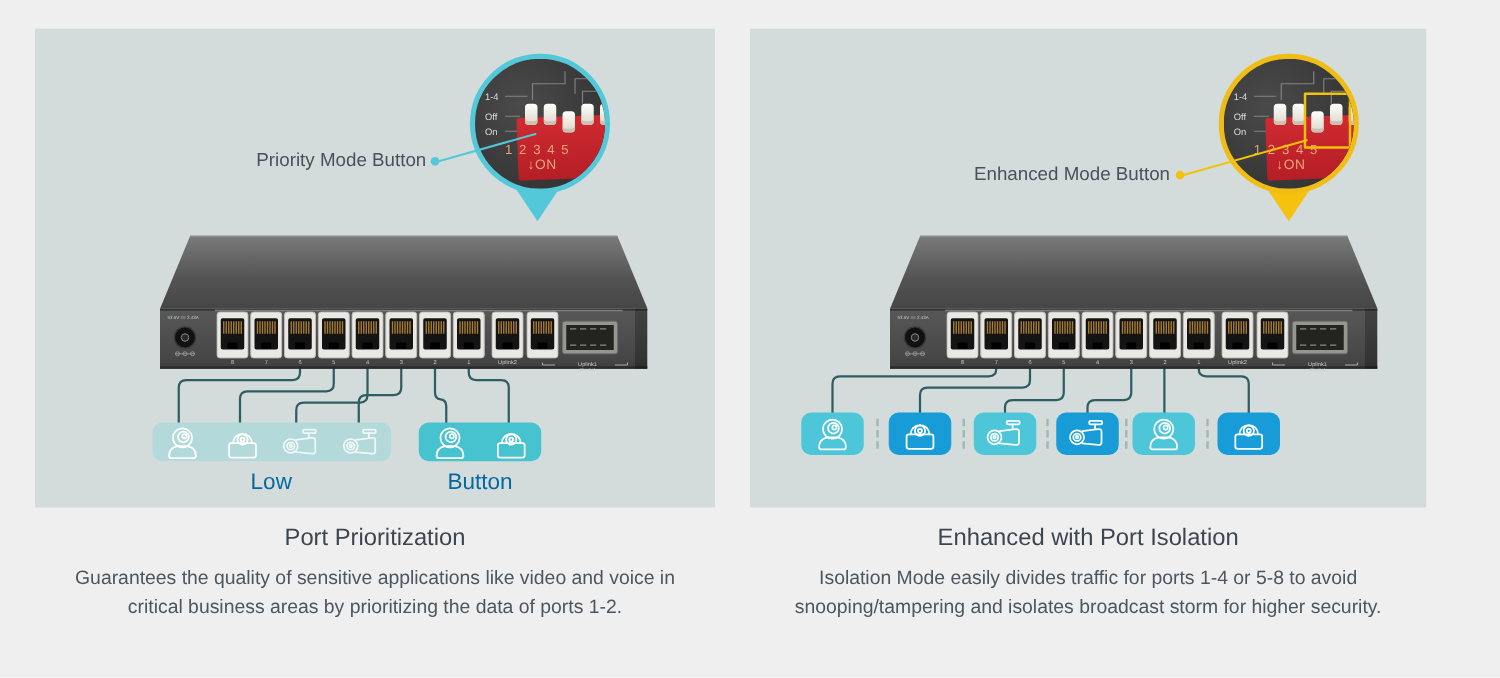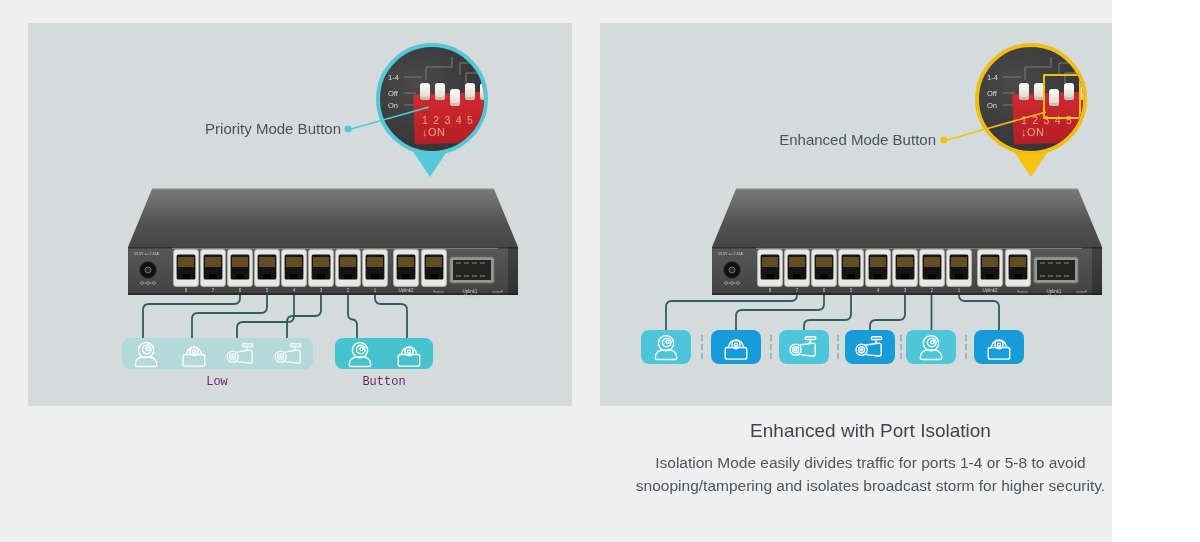--- a/index.html
+++ b/index.html
@@ -1,18 +1,18 @@
 <!DOCTYPE html>
 <html><head>
 <meta charset="utf-8">
 <style>
   * { box-sizing: content-box; }
   html,body { margin:0; padding:0; }
   body { font-family: "Liberation Sans", sans-serif; }
-  .page { position:relative; width:1112px; height:542px; background:#efefef; overflow:hidden; }
+  .page { position:relative; width:1200px; height:542px; background:#efefef; overflow:hidden; }
 
   .panel { position:absolute; top:23px; height:383px; background:#d4dcdb; }
   .panel.left  { left:28px;  width:544px; }
   .panel.right { left:600px; width:541px; }
 
   svg.lines, svg.callout-svg { position:absolute; left:0; top:0; }
   svg.lines   { z-index:1; }
   svg.device  { position:absolute; top:160px; z-index:3; }
   .panel.left  svg.device { left:100px; }
   .panel.right svg.device { left:112px; }
@@ -34,21 +34,21 @@
 
   .silk { position:absolute; left:0; top:0; }
   .silk path { fill:none; stroke:#8f8f8f; stroke-width:0.9; opacity:0.85; }
   .silk text { fill:#dedede; font-size:7.5px; font-family:"Liberation Sans",sans-serif; }
 
   .dip-body { position:absolute; left:34px; top:46px; width:84px; height:50px;
               background:linear-gradient(#d02a31,#b51e26); border-radius:2px;
               transform:rotate(-2deg); }
   .tg { position:absolute; width:10px; height:17px; border-radius:3px;
         background:linear-gradient(#ffffff,#ddd5c6); box-shadow:inset 0 -3px 0 #c9c2b2; z-index:2; }
-  .dip-num { position:absolute; left:42px; top:67px; color:#eda57c; font-size:10.5px;
+  .dip-num { position:absolute; left:24px; top:67px; color:#eda57c; font-size:10.5px;
              letter-spacing:0.5px; word-spacing:1.5px; z-index:3;text-align:right; }
   .dip-on  { position:absolute; left:42px; top:79px; color:#eda57c; font-size:11px;
              letter-spacing:0.5px; z-index:3; }
   .dip-d   { position:absolute; left:96px; top:79px; color:#eda57c; font-size:9.5px; z-index:3; }
   .hl-box  { position:absolute; left:64px; top:27px; width:34px; height:41px;
              border:2.5px solid #f2c20a; border-radius:1px; z-index:4; }
 
   .callout-label { position:absolute; z-index:5; font-size:15px; color:#49525c; white-space:nowrap; }
   .panel.left  .callout-label { right:231px; top:97px; }
   .panel.right .callout-label { right:205px; top:108px; }
@@ -67,21 +67,21 @@
 
   .cam-tile { position:absolute; top:307px; width:50px; height:34px; border-radius:8px; z-index:2;
               display:flex; align-items:center; justify-content:center; }
   .cam-tile.cyan { background:#4cc6d8; }
   .cam-tile.blue { background:#189cd8; }
 
   .sep { position:absolute; top:312px; height:24px; width:0;
          border-left:2px dashed #a2b8b8; z-index:2; }
 
   .grp-label { position:absolute; top:352px; width:80px; text-align:center;
-               font-size:12px; color:#701a75; z-index:2;font-family:Liberation Mono, monospace; }
+               font-size:18px; color:#0369a1; z-index:2; }
 
   
   .caption { position:absolute; top:419px; text-align:center; }
   .caption.cap-left  { left:28px;  width:544px; }
   .caption.cap-right { left:600px; width:541px; }
   .caption h3 { margin:0; font-size:19px; font-weight:500; color:#3d4650; line-height:24px; }
   .caption p  { margin:8px auto 0; font-size:15.5px; color:#4c565f; line-height:23px; }
   .cap-left  p { max-width:488px; }
   .cap-right p { max-width:500px; }
 
@@ -374,18 +374,22 @@
         </svg>
       </div>
 
     <div class="sep" style="left:101px"></div>
     <div class="sep" style="left:170px"></div>
     <div class="sep" style="left:237px"></div>
     <div class="sep" style="left:300px"></div>
     <div class="sep" style="left:365px"></div>
   </div>
 
+  <div class="caption cap-left">
+    <h3>Port Prioritization</h3>
+    <p>Guarantees the quality of sensitive applications like video and voice in critical business areas by prioritizing the data of ports 1-2.</p>
+  </div>
   <div class="caption cap-right">
     <h3>Enhanced with Port Isolation</h3>
     <p>Isolation Mode easily divides traffic for ports 1-4 or 5-8 to avoid snooping/tampering and isolates broadcast storm for higher security.</p>
   </div>
 
 </div>
 
 </body></html>

